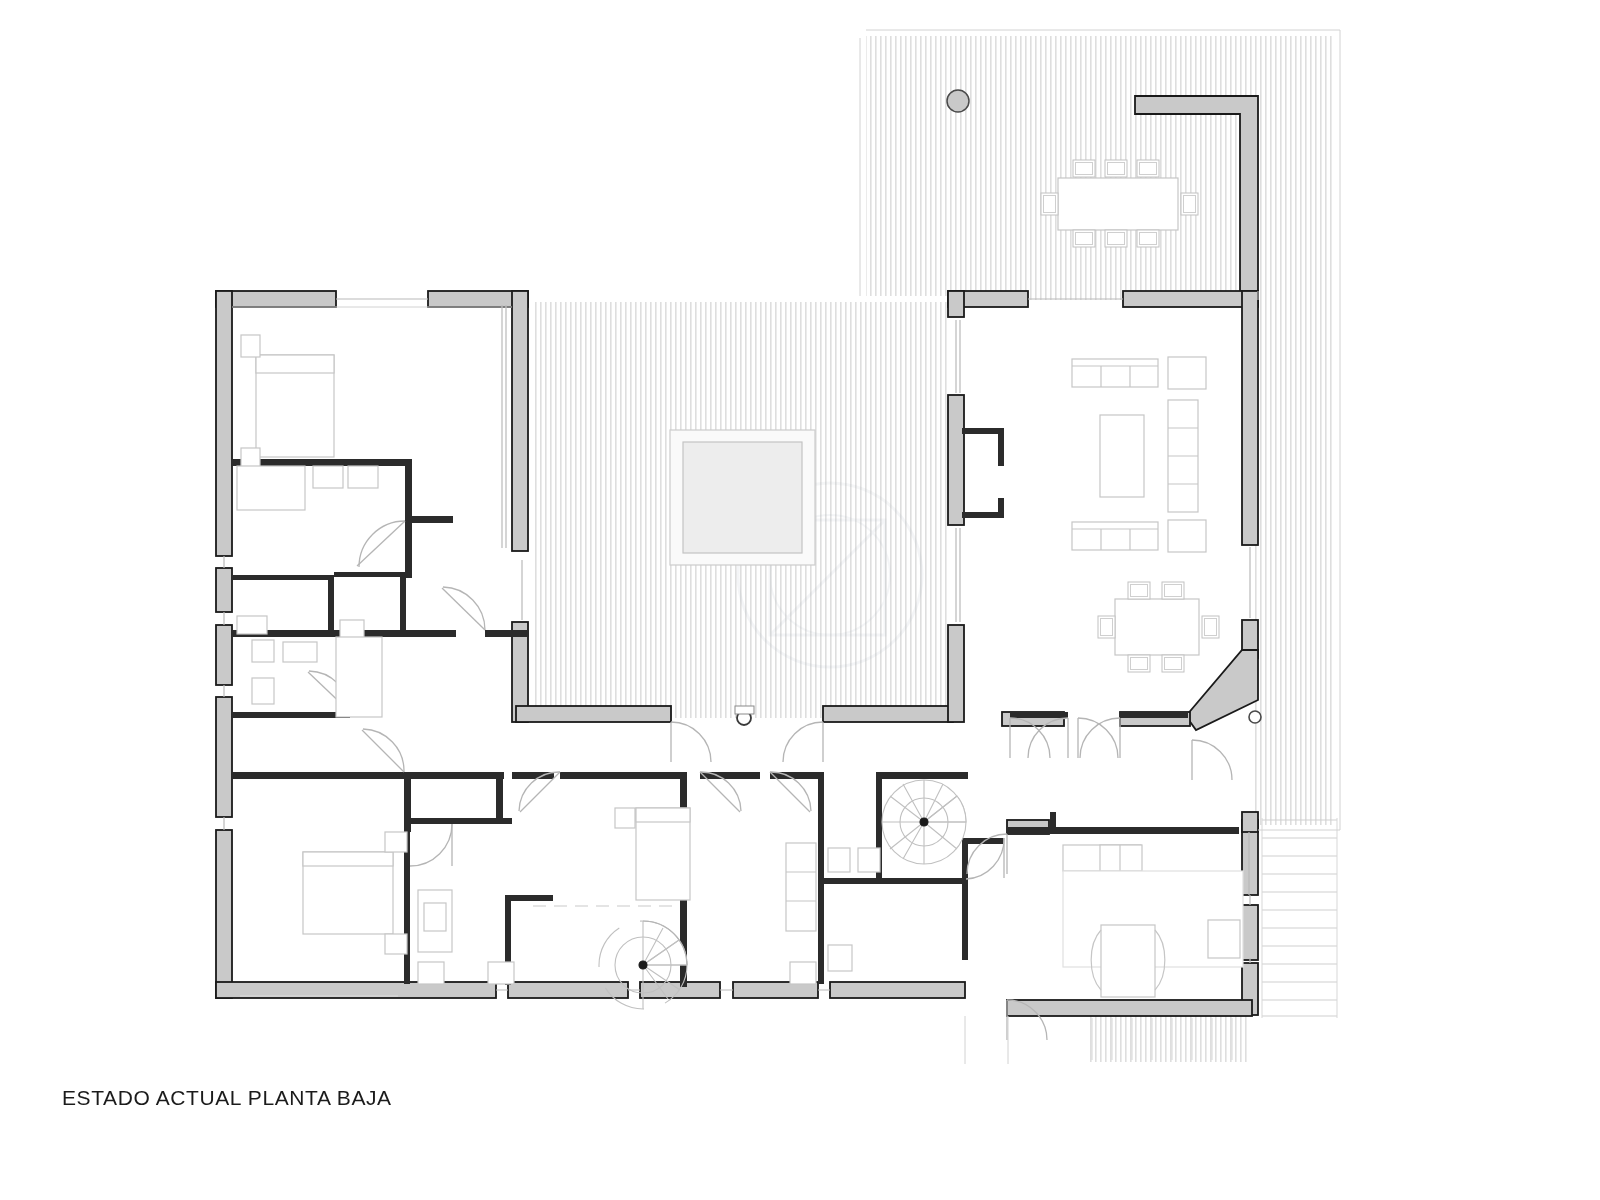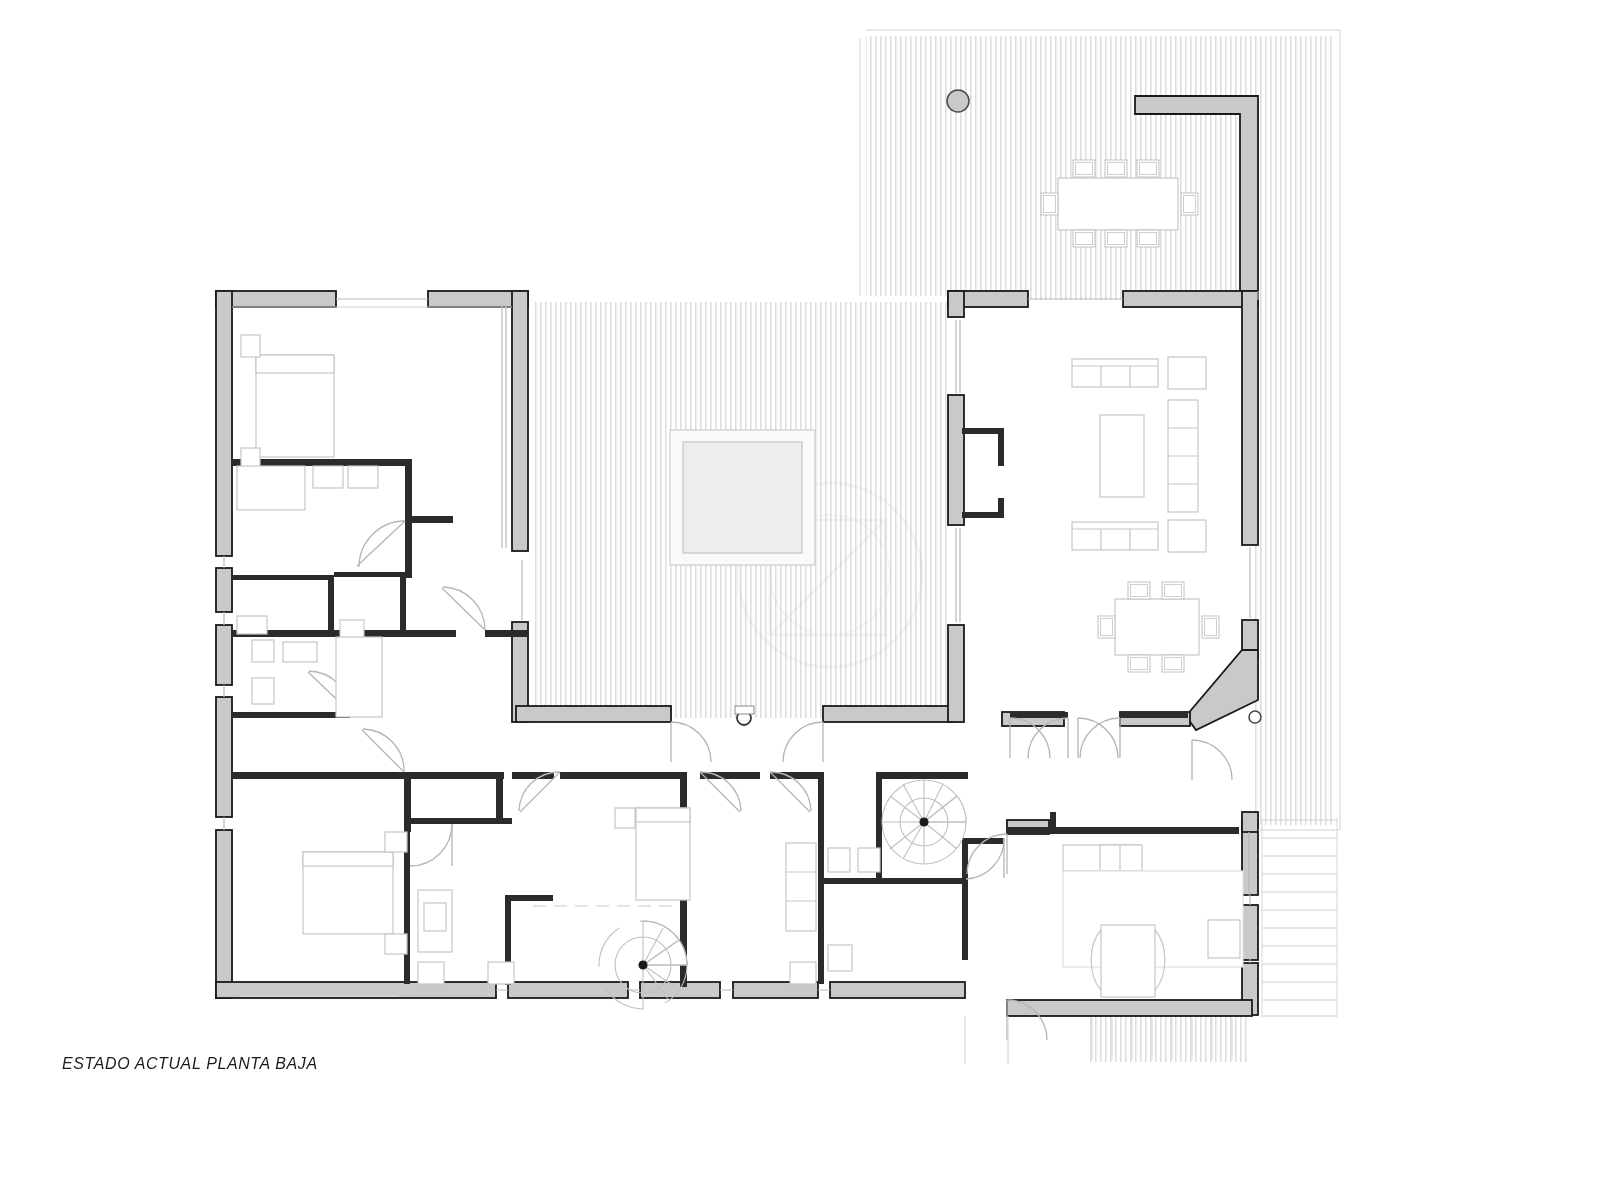--- a/index.html
+++ b/index.html
@@ -1,22 +1,22 @@
 <!DOCTYPE html>
 <html><head>
 <meta charset="utf-8">
 <style>
   html,body{margin:0;padding:0;background:#ffffff;}
   body{width:1600px;height:1200px;font-family:"Liberation Sans",sans-serif;overflow:hidden;}
   #stage{position:relative;width:1600px;height:1200px;background:#fff;}
   #plan{position:absolute;left:0;top:0;}
   #title{
-    position:absolute;left:62px;top:1055px;
+    position:absolute;left:62px;top:1086px;
     font-family:"Liberation Sans",sans-serif;
-    font-size:16px;letter-spacing:.6px;color:#1b1b1b;white-space:nowrap;font-style:italic;
+    font-size:21px;letter-spacing:.6px;color:#1b1b1b;white-space:nowrap;
   }
 </style>
 </head>
 <body>
 
 <div id="stage">
 
   <svg id="plan" width="1600" height="1200" viewBox="0 0 1600 1200" xmlns="http://www.w3.org/2000/svg">
 
     <defs>

